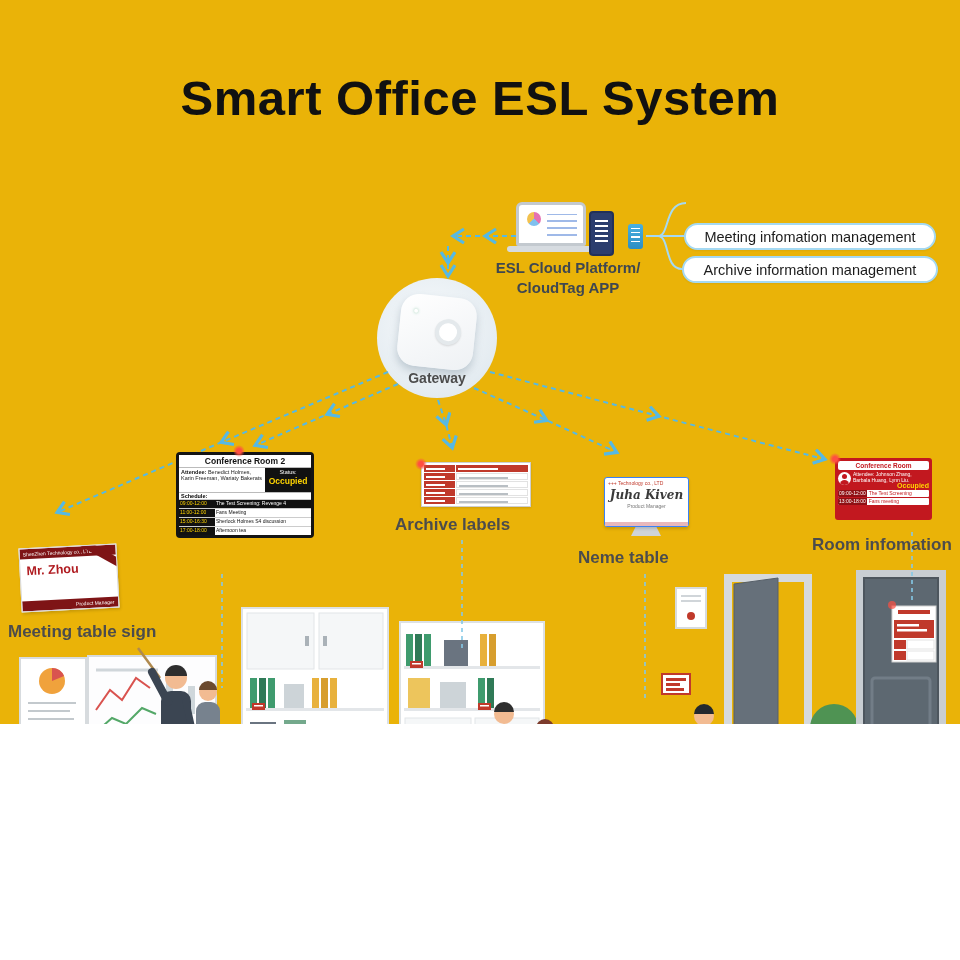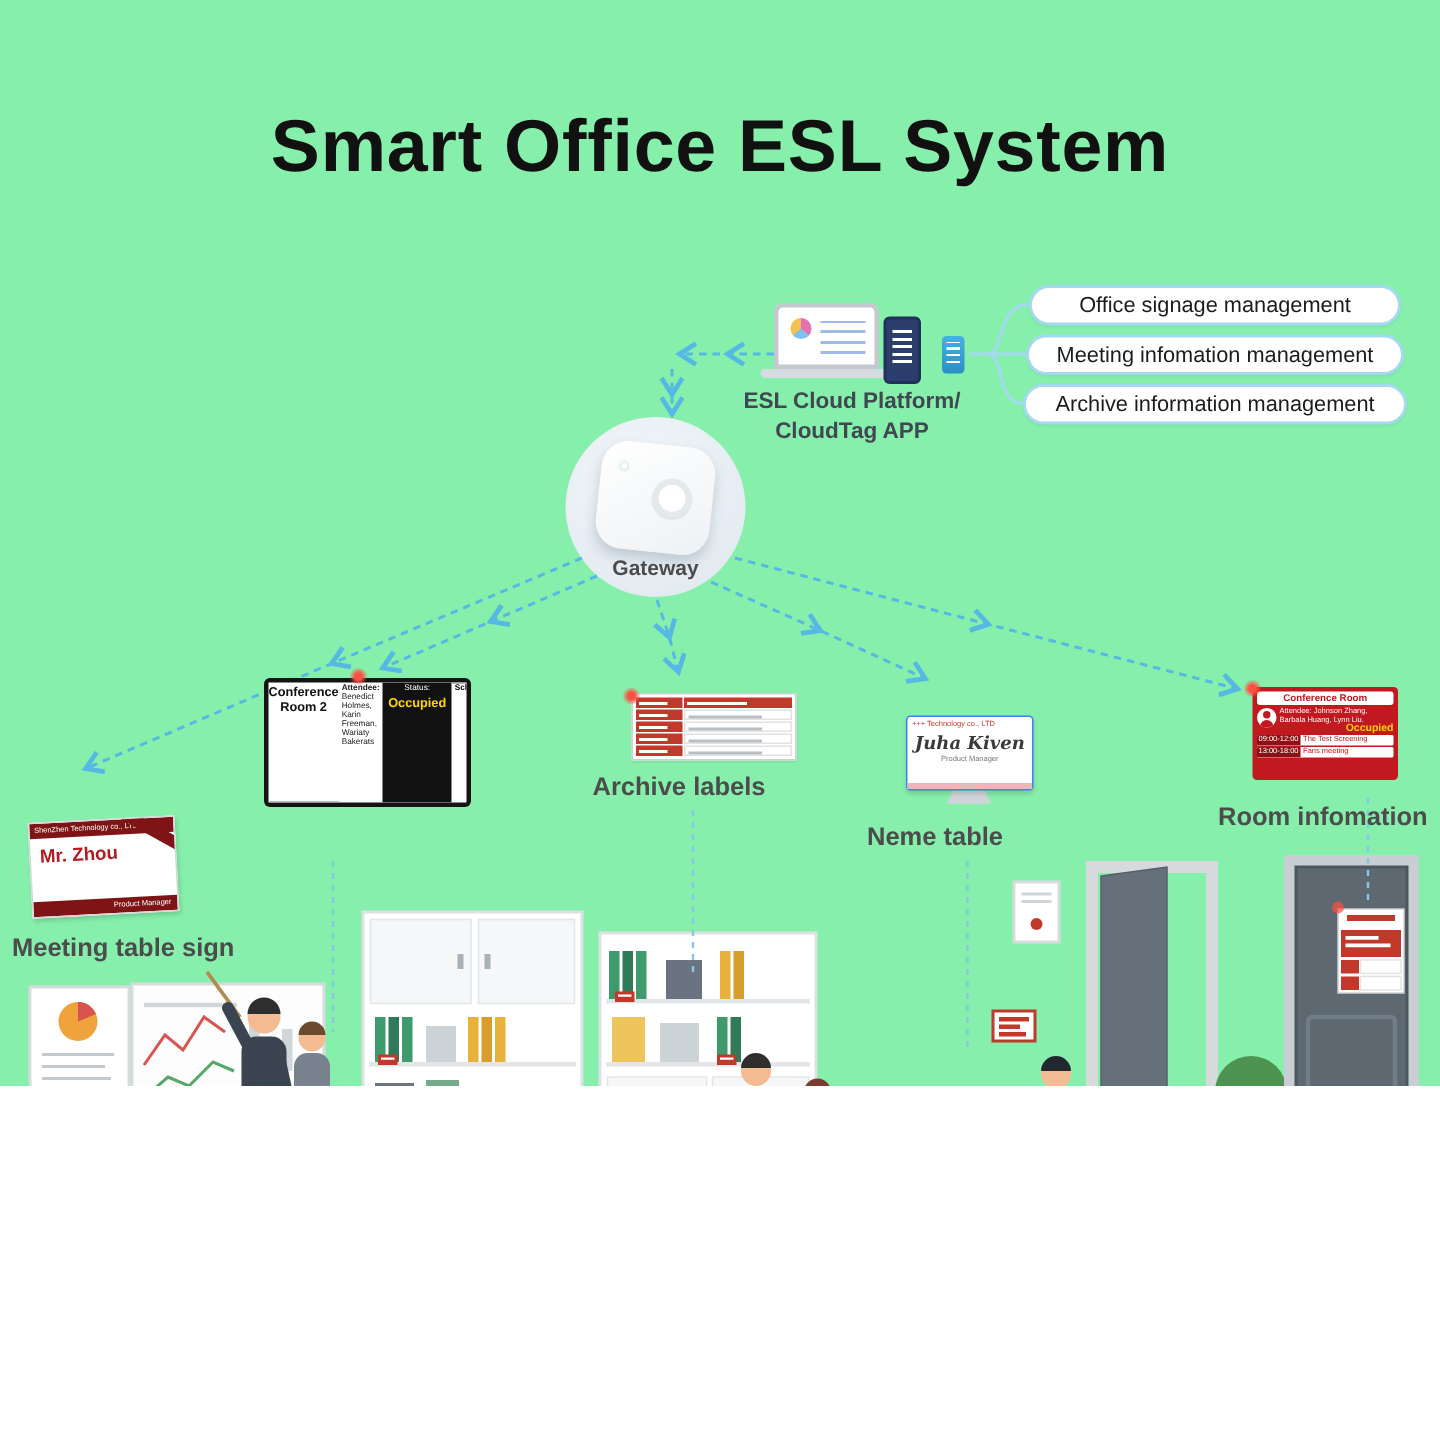--- a/index.html
+++ b/index.html
@@ -1,17 +1,17 @@
 <!DOCTYPE html>
 <html><head>
 <meta charset="utf-8">
 <style>
   * { box-sizing: border-box; margin: 0; padding: 0; }
   html,body { width:960px; height:960px; background:#fff; font-family:"Liberation Sans",sans-serif; }
-  .stage { position:relative; width:960px; height:724px; background:#86efac; overflow:hidden;text-decoration:underline; }
+  .stage { position:relative; width:960px; height:724px; background:#eab308; overflow:hidden;text-decoration:underline; }
 
   .title { position:absolute; top:70px; left:0; width:100%; text-align:center;
            font-size:49px; font-weight:700; color:#111; letter-spacing:.5px; z-index:6; }
 
   svg.arrows { position:absolute; left:0; top:0; width:960px; height:960px; z-index:5; pointer-events:none; }
   svg.scene  { position:absolute; left:0; top:560px; width:960px; height:400px; z-index:1; }
 
   
   .laptop { position:absolute; left:516px; top:202px; width:70px; height:44px; background:#fff;
             border:3px solid #c3c9cf; border-radius:6px 6px 2px 2px; z-index:6; overflow:hidden; }
@@ -60,21 +60,21 @@
   .cap-archive   { left:395px; top:515px; width:140px; }
   .cap-badge     { left:578px; top:548px; width:135px; }
   .cap-doorplate { left:812px; top:535px; width:145px; }
 
   .led { position:absolute; width:12px; height:12px; border-radius:50%; z-index:7;
          background:radial-gradient(circle,#ff4f42 0 28%,rgba(255,79,66,.38) 55%,transparent 72%); }
 
   
   .signage { position:absolute; left:176px; top:452px; width:138px; height:86px; background:#141414;
              border-radius:4px; padding:3px; z-index:6; }
-  .sig-inner { background:#fff; width:100%; height:100%; overflow:hidden; display:flex; flex-direction:row; }
+  .sig-inner { background:#fff; width:100%; height:100%; overflow:hidden; display:flex; flex-direction:column; }
   .sig-title { font-size:8.5px; font-weight:700; text-align:center; color:#111; padding:1px 0;
                border-bottom:1px solid #bbb; }
   .sig-mid { display:flex; flex:0 0 24px; }
   .sig-att { flex:1; padding:1px 2px; color:#222; font-size:5.5px; line-height:6px; }
   .sig-att b { font-size:5.5px; }
   .sig-status { width:46px; background:#111; color:#fff; text-align:center; font-size:5.5px; padding-top:1px; }
   .sig-status .occ { display:block; color:#ffd400; font-weight:700; font-size:8.5px; margin-top:1px; }
   .sig-sched { font-weight:700; font-size:5.5px; padding:0 2px; border-top:1px solid #bbb; }
   .sig-row { display:flex; border-top:1px solid #ccc; flex:1; min-height:6px; }
   .sig-time { width:36px; background:#111; color:#ffd400; font-size:5px; padding:0 1px; line-height:7px; }
@@ -470,21 +470,20 @@
     <div class="phone-lines"></div>
   </div>
   <div class="cloud-label">
     <div>ESL Cloud Platform/</div>
     <div>CloudTag APP</div>
   </div>
 
   <div class="mg-icon">
       <div class="mg-icon-lines"></div>
     </div>
-  <div class="mg mg0">Office signage management</div>
   <div class="mg mg1">Meeting infomation management</div>
   <div class="mg mg2">Archive information management</div>
 
   <div class="led" style="left:233px; top:445px;"></div>
   <div class="signage">
     <div class="sig-inner">
       <div class="sig-title">Conference Room 2</div>
       <div class="sig-mid">
         <div class="sig-att">
           <b>Attendee:</b>

